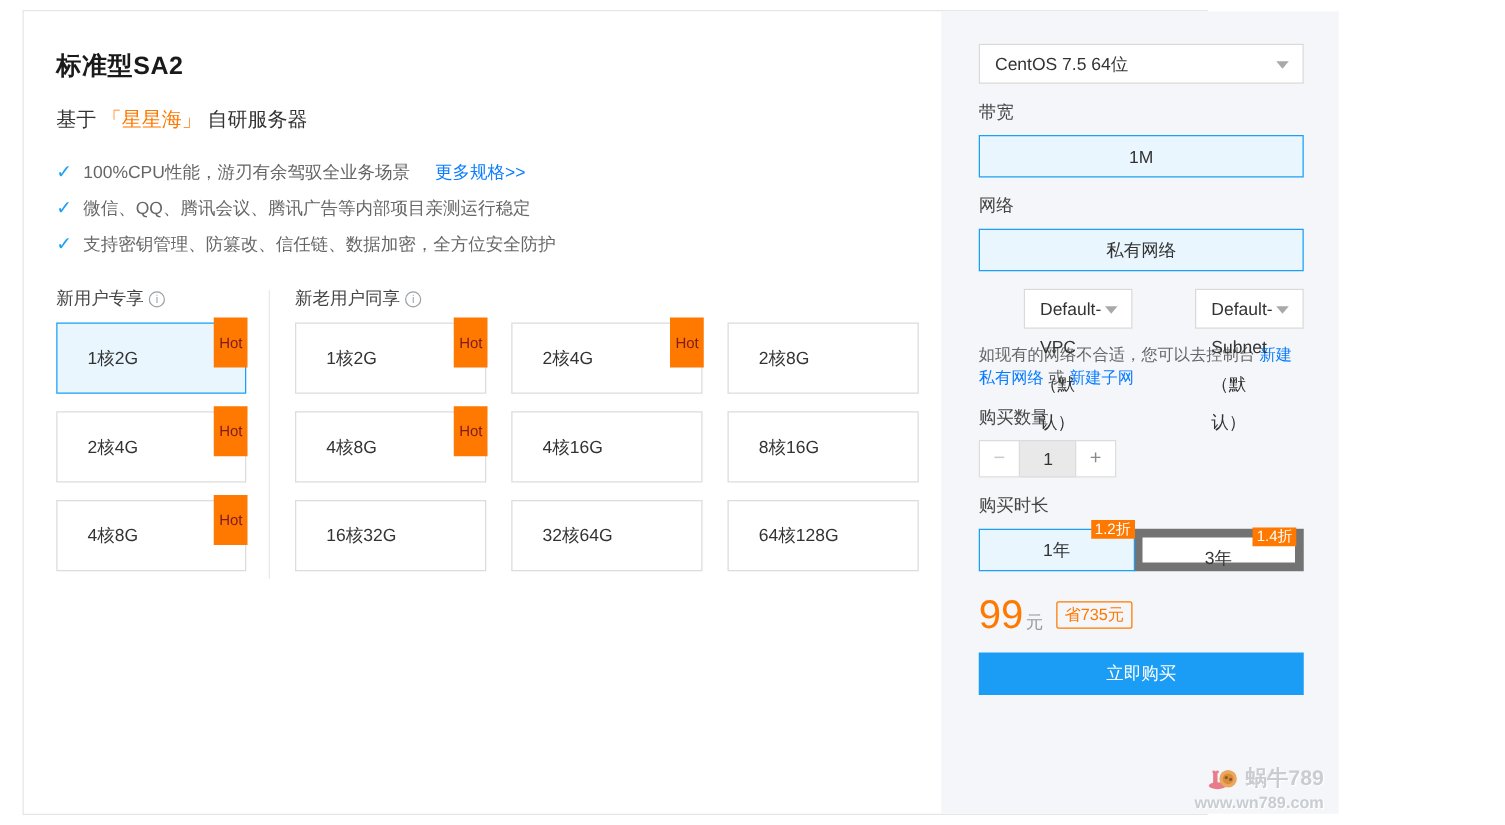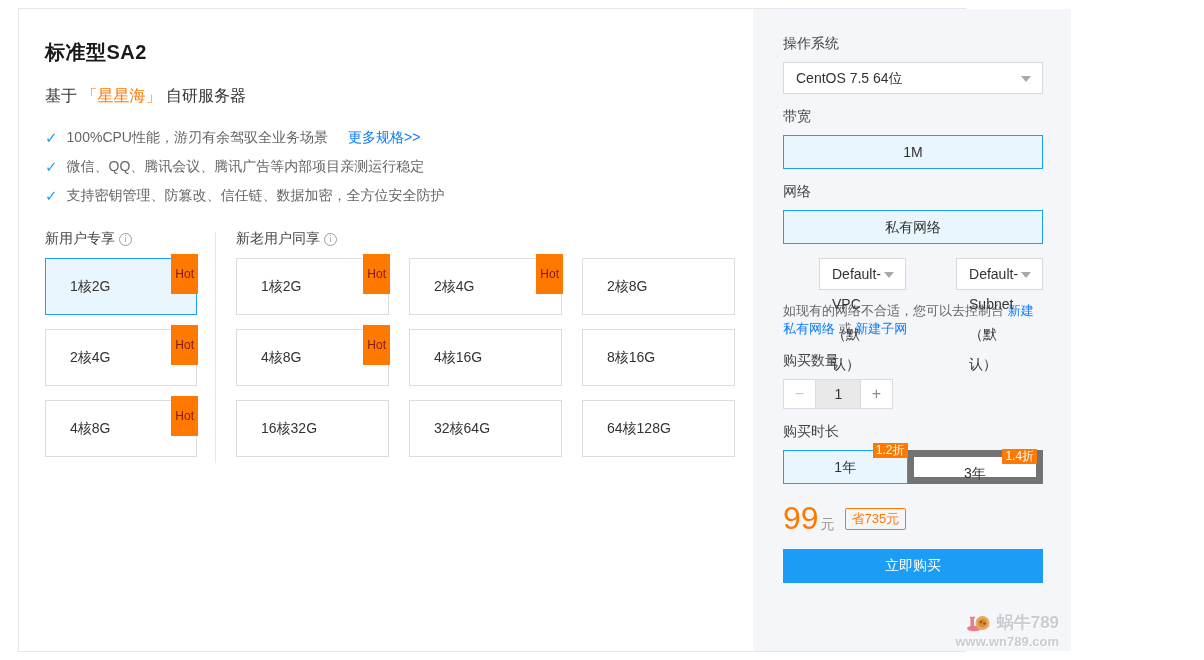--- a/index.html
+++ b/index.html
@@ -183,21 +183,20 @@
         </div>
       </div>
 
     </div>
   </div>
 
   <div class="right">
 
 
     <div class="section">
-      <div class="field-label">操作系统</div>
       <div class="select-box">
         <span>CentOS 7.5 64位</span>
         <span class="caret"></span>
       </div>
     </div>
 
     <div class="section">
       <div class="field-label">带宽</div>
       <div class="pill">1M</div>
     </div>

